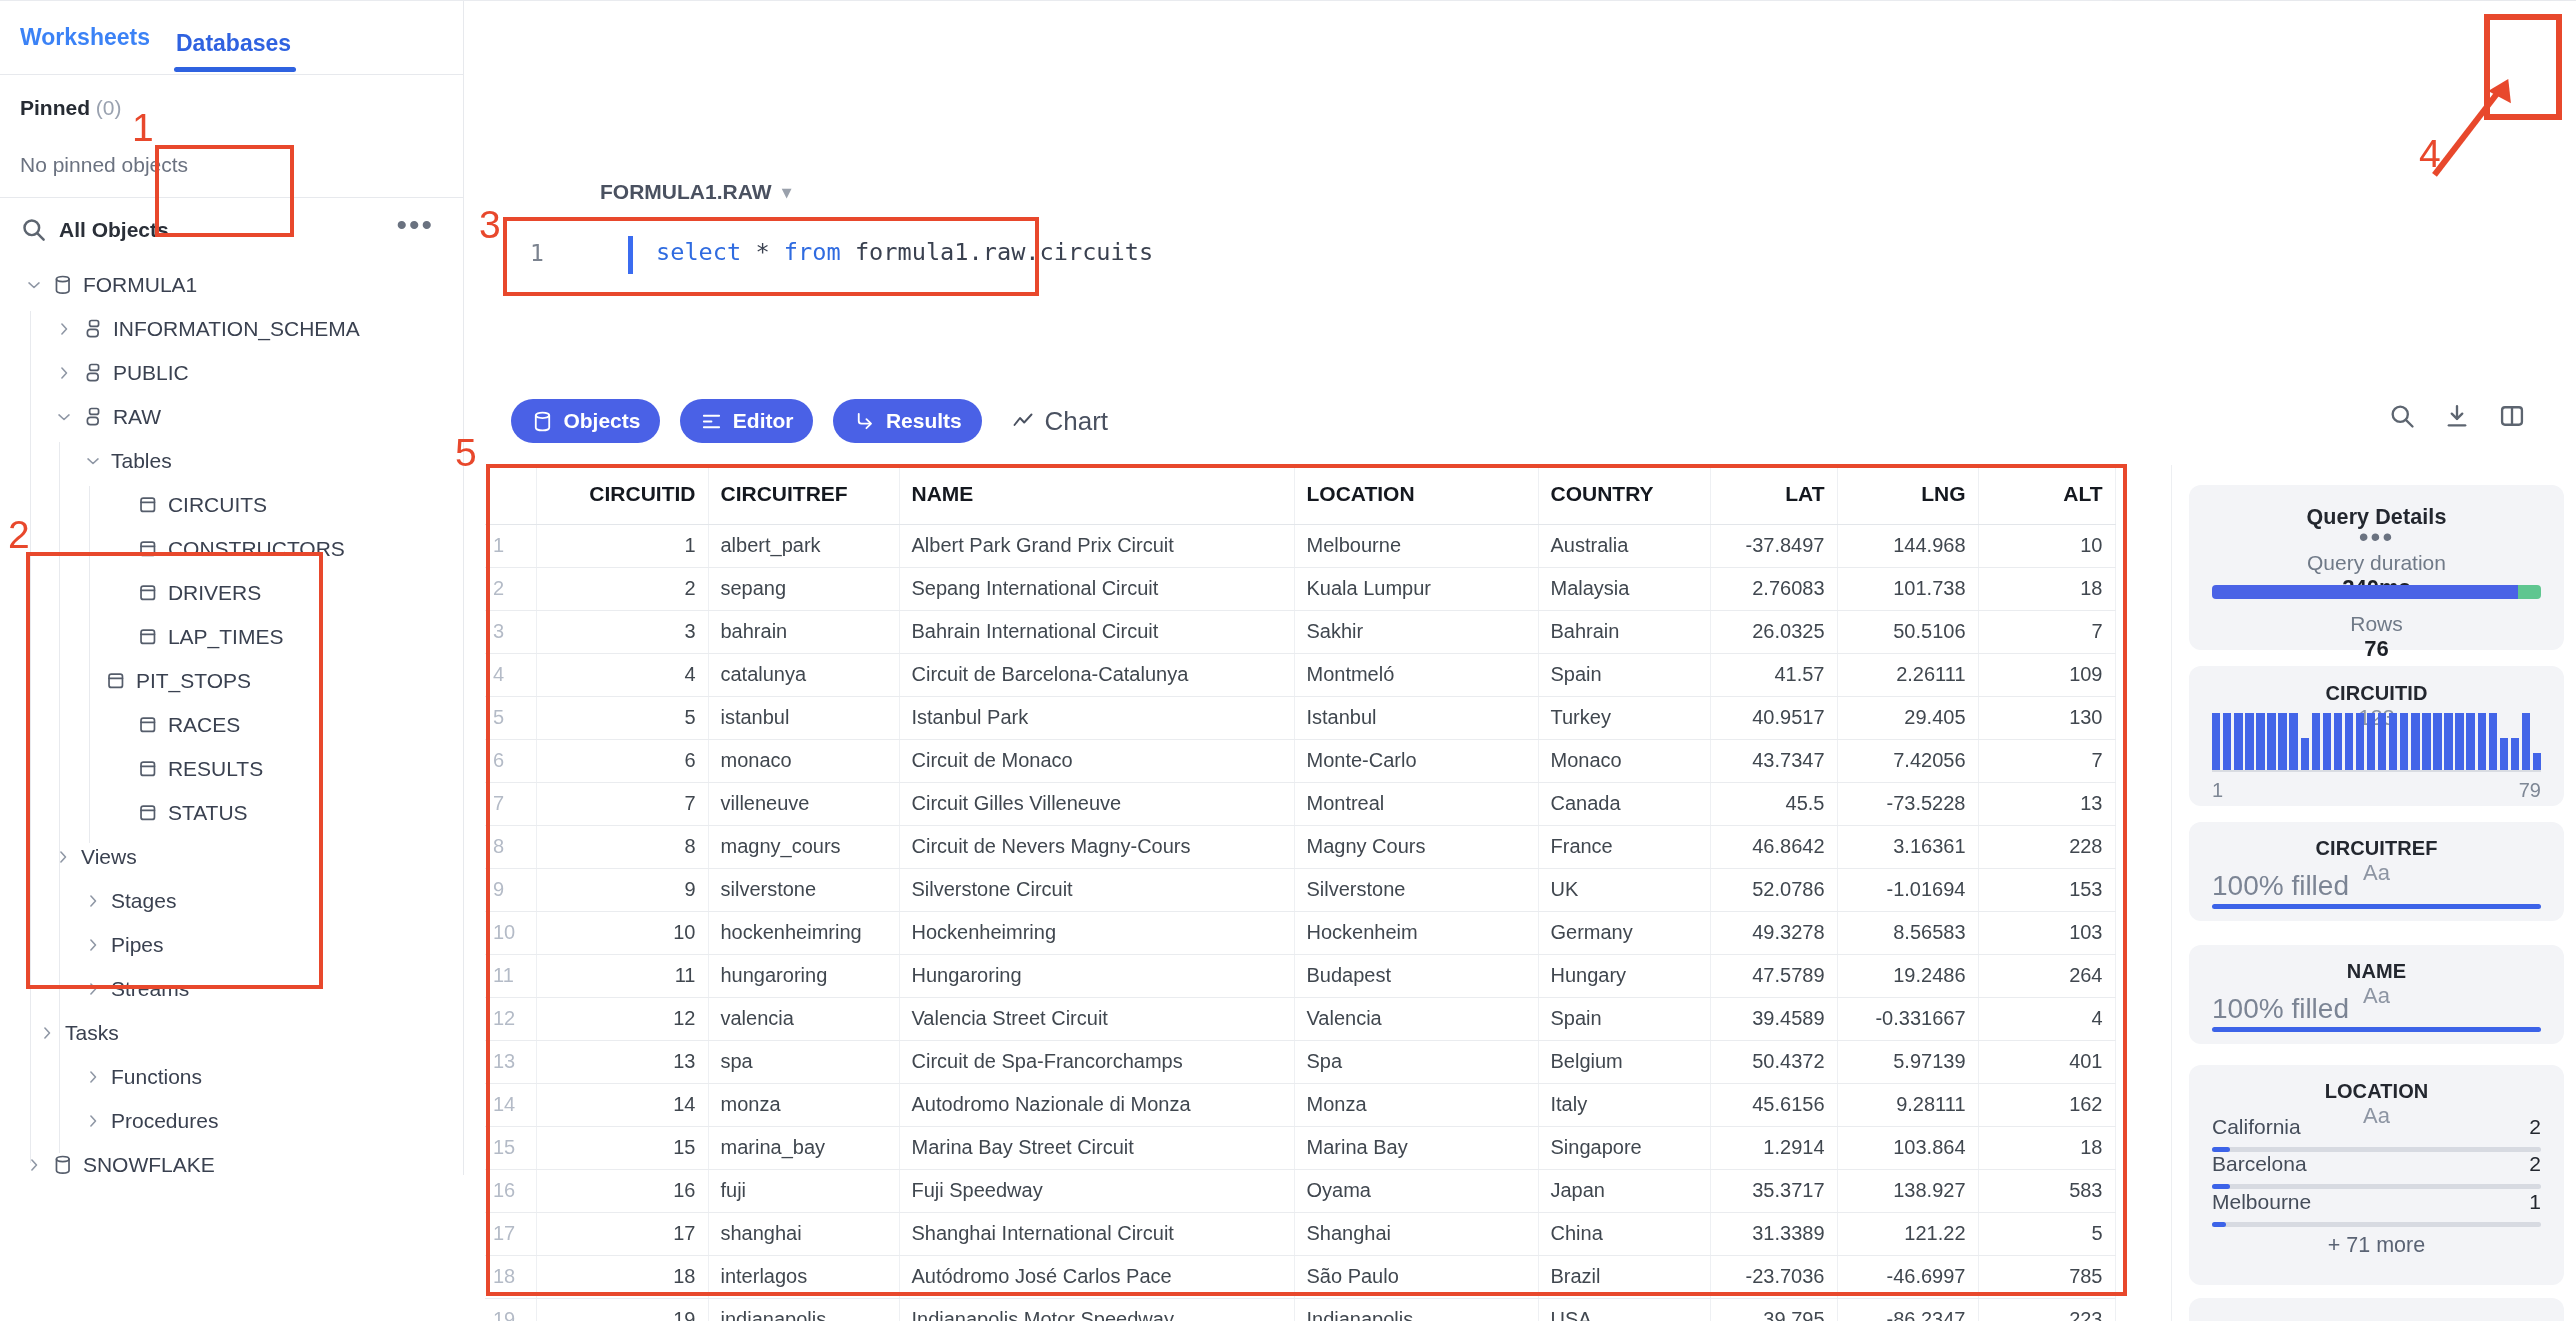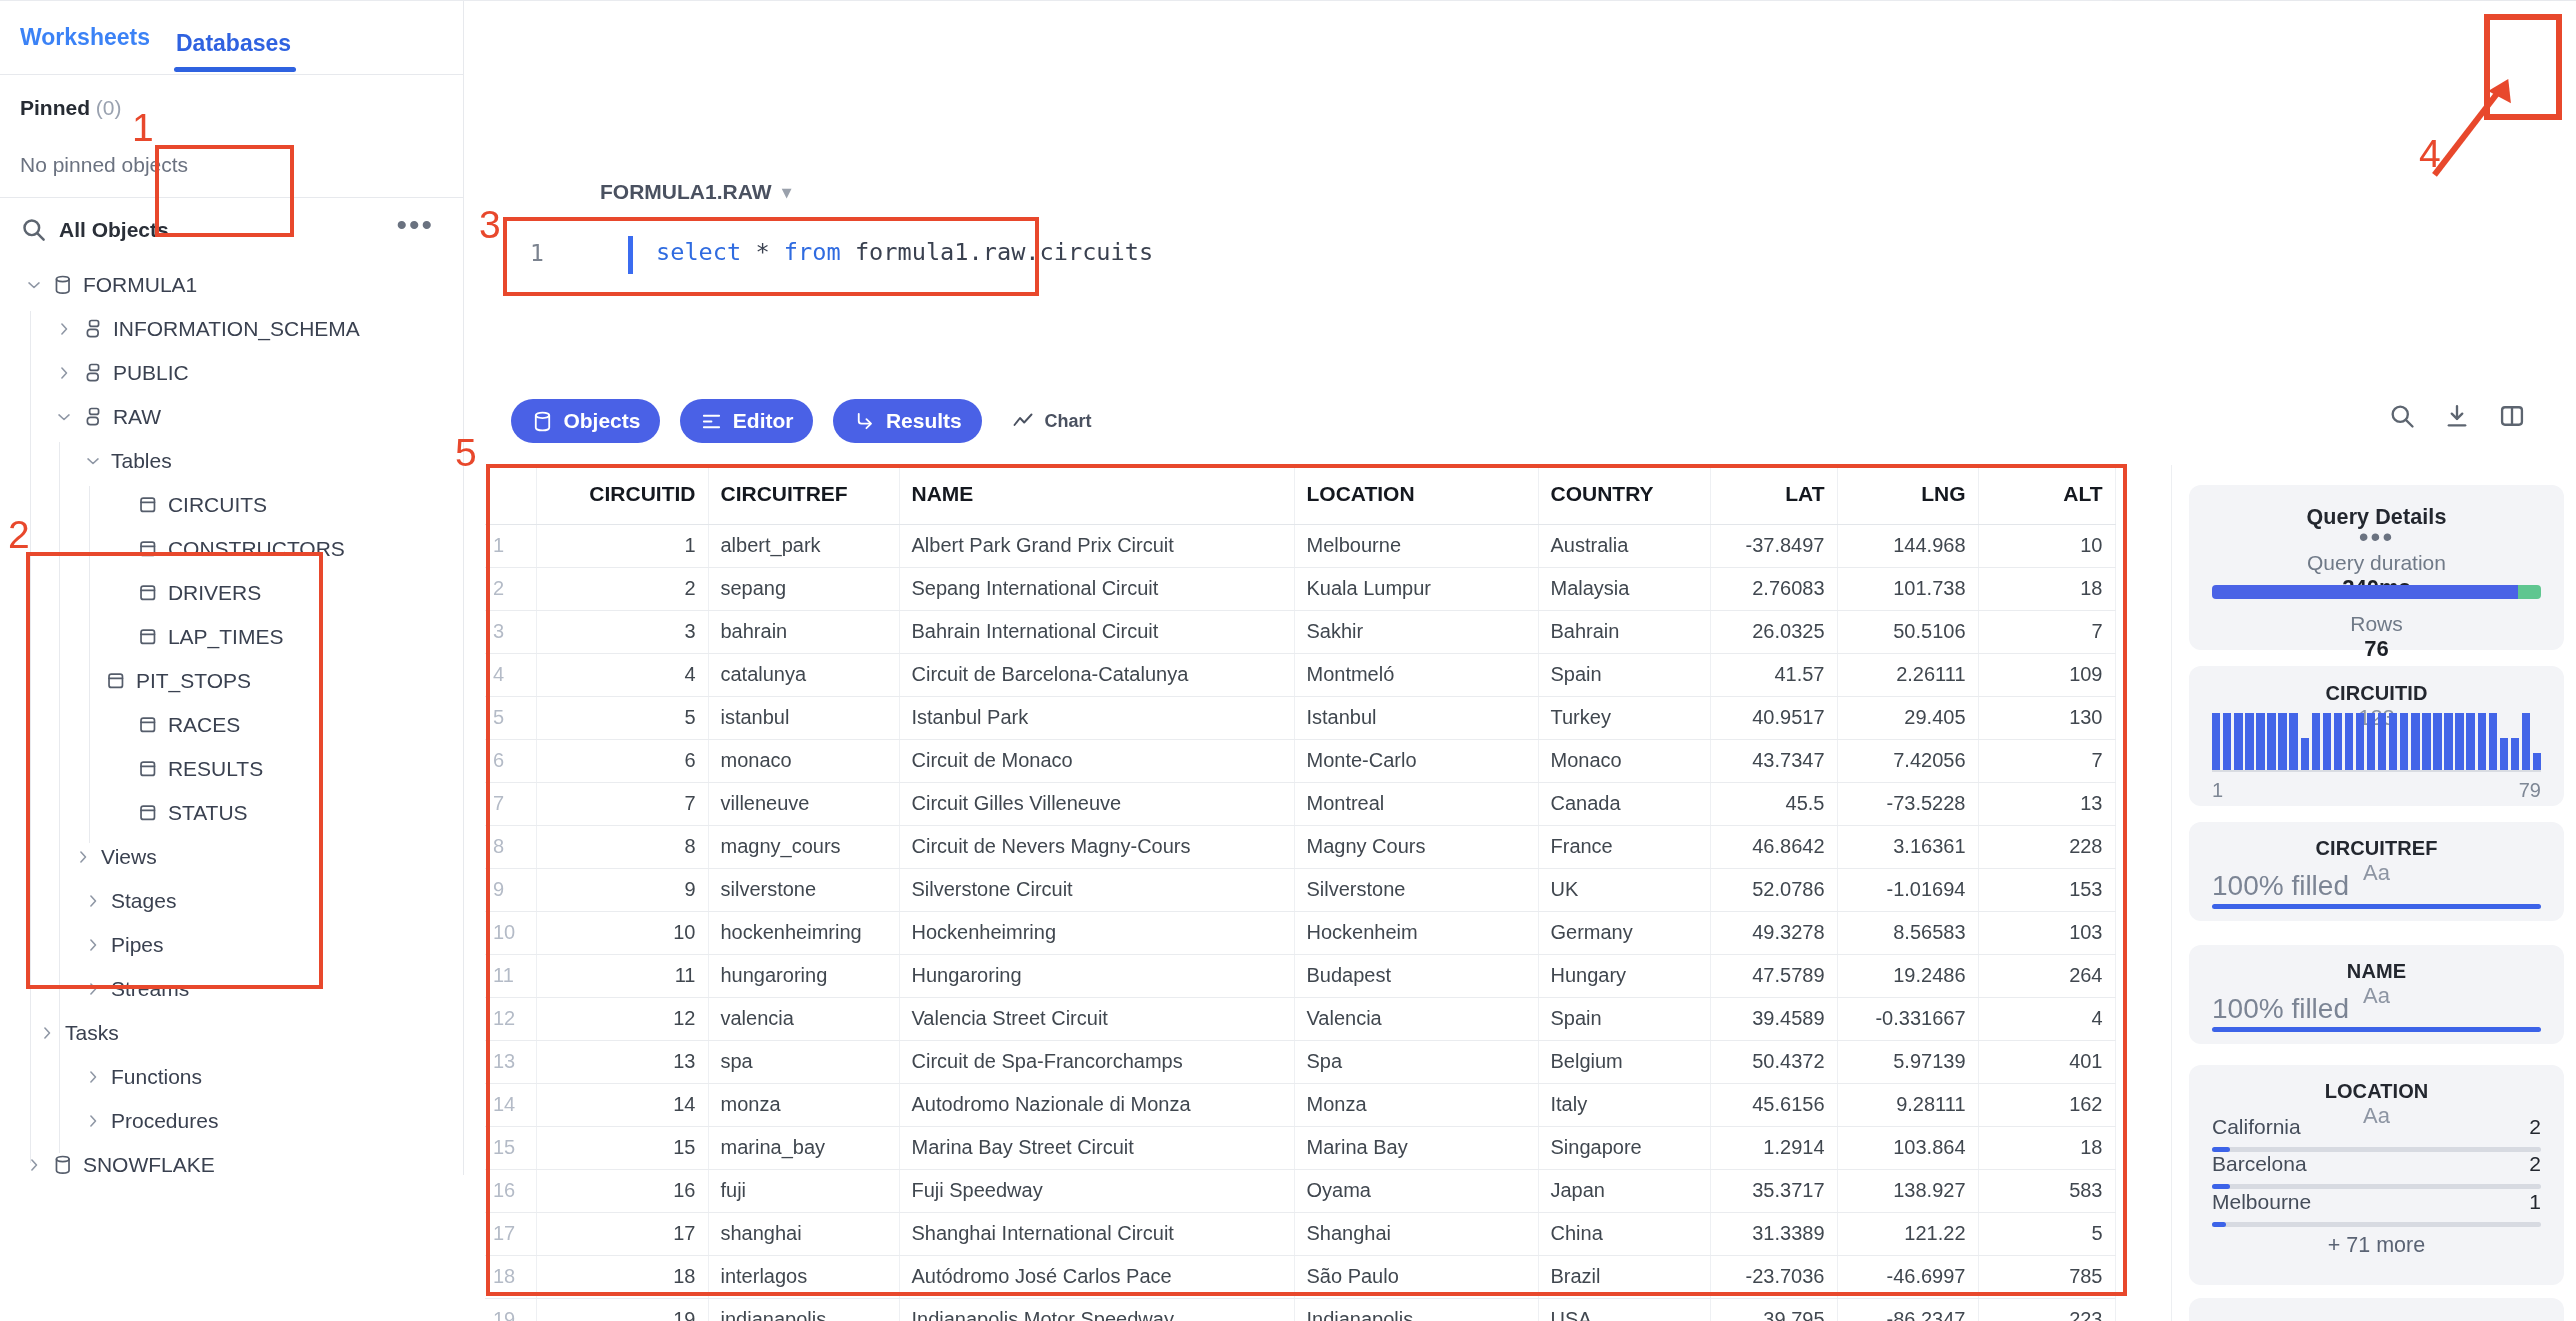--- a/index.html
+++ b/index.html
@@ -51,21 +51,21 @@
   .cursor-bar { left:628px; top:236px; width:4.7px; height:38px; background:#3b6cf0; }
   .sql-line { left:656px; top:238px; font-size:23.6px; font-family:"DejaVu Sans Mono", monospace; color:#3a4150; white-space:pre; }
   .sql-line .kw { color:#2f6be0; }
 
   
   .tb-line-top { left:690; top:572; width:2112px; height:1.3px; background:#e9ebef; }
   .tb-line-bot { left:690; top:687; width:2112px; height:1.3px; background:#e9ebef; }
   .toolbar { left:511px; top:399px; display:flex; gap:20px; align-items:center; }
   .pill { height:44px; border-radius:23px; background:#4a61e6; color:#fff; display:flex; align-items:center; gap:9.4px; padding:0 20px; font-size:21px; font-weight:700; }
   .pill .pic { width:23px; height:23px; }
-  .chart-btn { height:44px; display:flex; align-items:center; gap:9.4px; padding:0 9.4px; font-size:18px; font-weight:700; color:#4a5160; }
+  .chart-btn { height:44px; display:flex; align-items:center; gap:9.4px; padding:0 9.4px; font-size:26px; font-weight:400; color:#4a5160; }
   .chart-btn .pic { width:24px; height:24px; }
   .result-actions { left:2388px; top:402px; display:flex; gap:27px; color:#5d6570; }
   .result-actions .aic { width:28px; height:28px; }
 
   
   .table-wrap { left:485px; top:465px; width:1631px; }
   table.res { border-collapse:collapse; table-layout:fixed; width:1630px; background:#fff; }
   table.res th { height:59px; font-size:21px; font-weight:700; color:#14181f; border-bottom:1.3px solid #e3e6ea; border-right:1.3px solid #eef0f3; padding:0 12px; white-space:nowrap; overflow:hidden; }
   table.res td { height:43px; font-size:20px; color:#40474f; border-bottom:1.3px solid #eaecef; border-right:1.3px solid #eef0f3; padding:0 12px; white-space:nowrap; overflow:hidden; }
   table.res .al { text-align:left; } table.res .ar { text-align:right; }
@@ -315,21 +315,21 @@
         </div>
         <div class="tree-item" style="padding-left: 137px;">
           <span class="oic">
             <svg class="ic " viewBox="0 0 24 24" fill="none" stroke="currentColor" stroke-width="1.9" stroke-linecap="round" stroke-linejoin="round">
               <rect x="4.5" y="4.5" width="15" height="15" rx="2.6"></rect>
               <line x1="4.5" y1="9.3" x2="19.5" y2="9.3"></line>
             </svg>
           </span>
           <span>STATUS</span>
         </div>
-        <div class="tree-item" style="padding-left: 73px; text-align: right;">
+        <div class="tree-item" style="padding-left: 53px; text-align: right;">
           <span class="chev">
             <svg class="ic " viewBox="0 0 24 24" fill="none" stroke="currentColor" stroke-width="1.9" stroke-linecap="round" stroke-linejoin="round">
               <path d="M9.5 6l5.5 6-5.5 6"></path>
             </svg>
           </span>
           <span>Views</span>
         </div>
         <div class="tree-item" style="padding-left: 83px;">
           <span class="chev">
             <svg class="ic " viewBox="0 0 24 24" fill="none" stroke="currentColor" stroke-width="1.9" stroke-linecap="round" stroke-linejoin="round">

